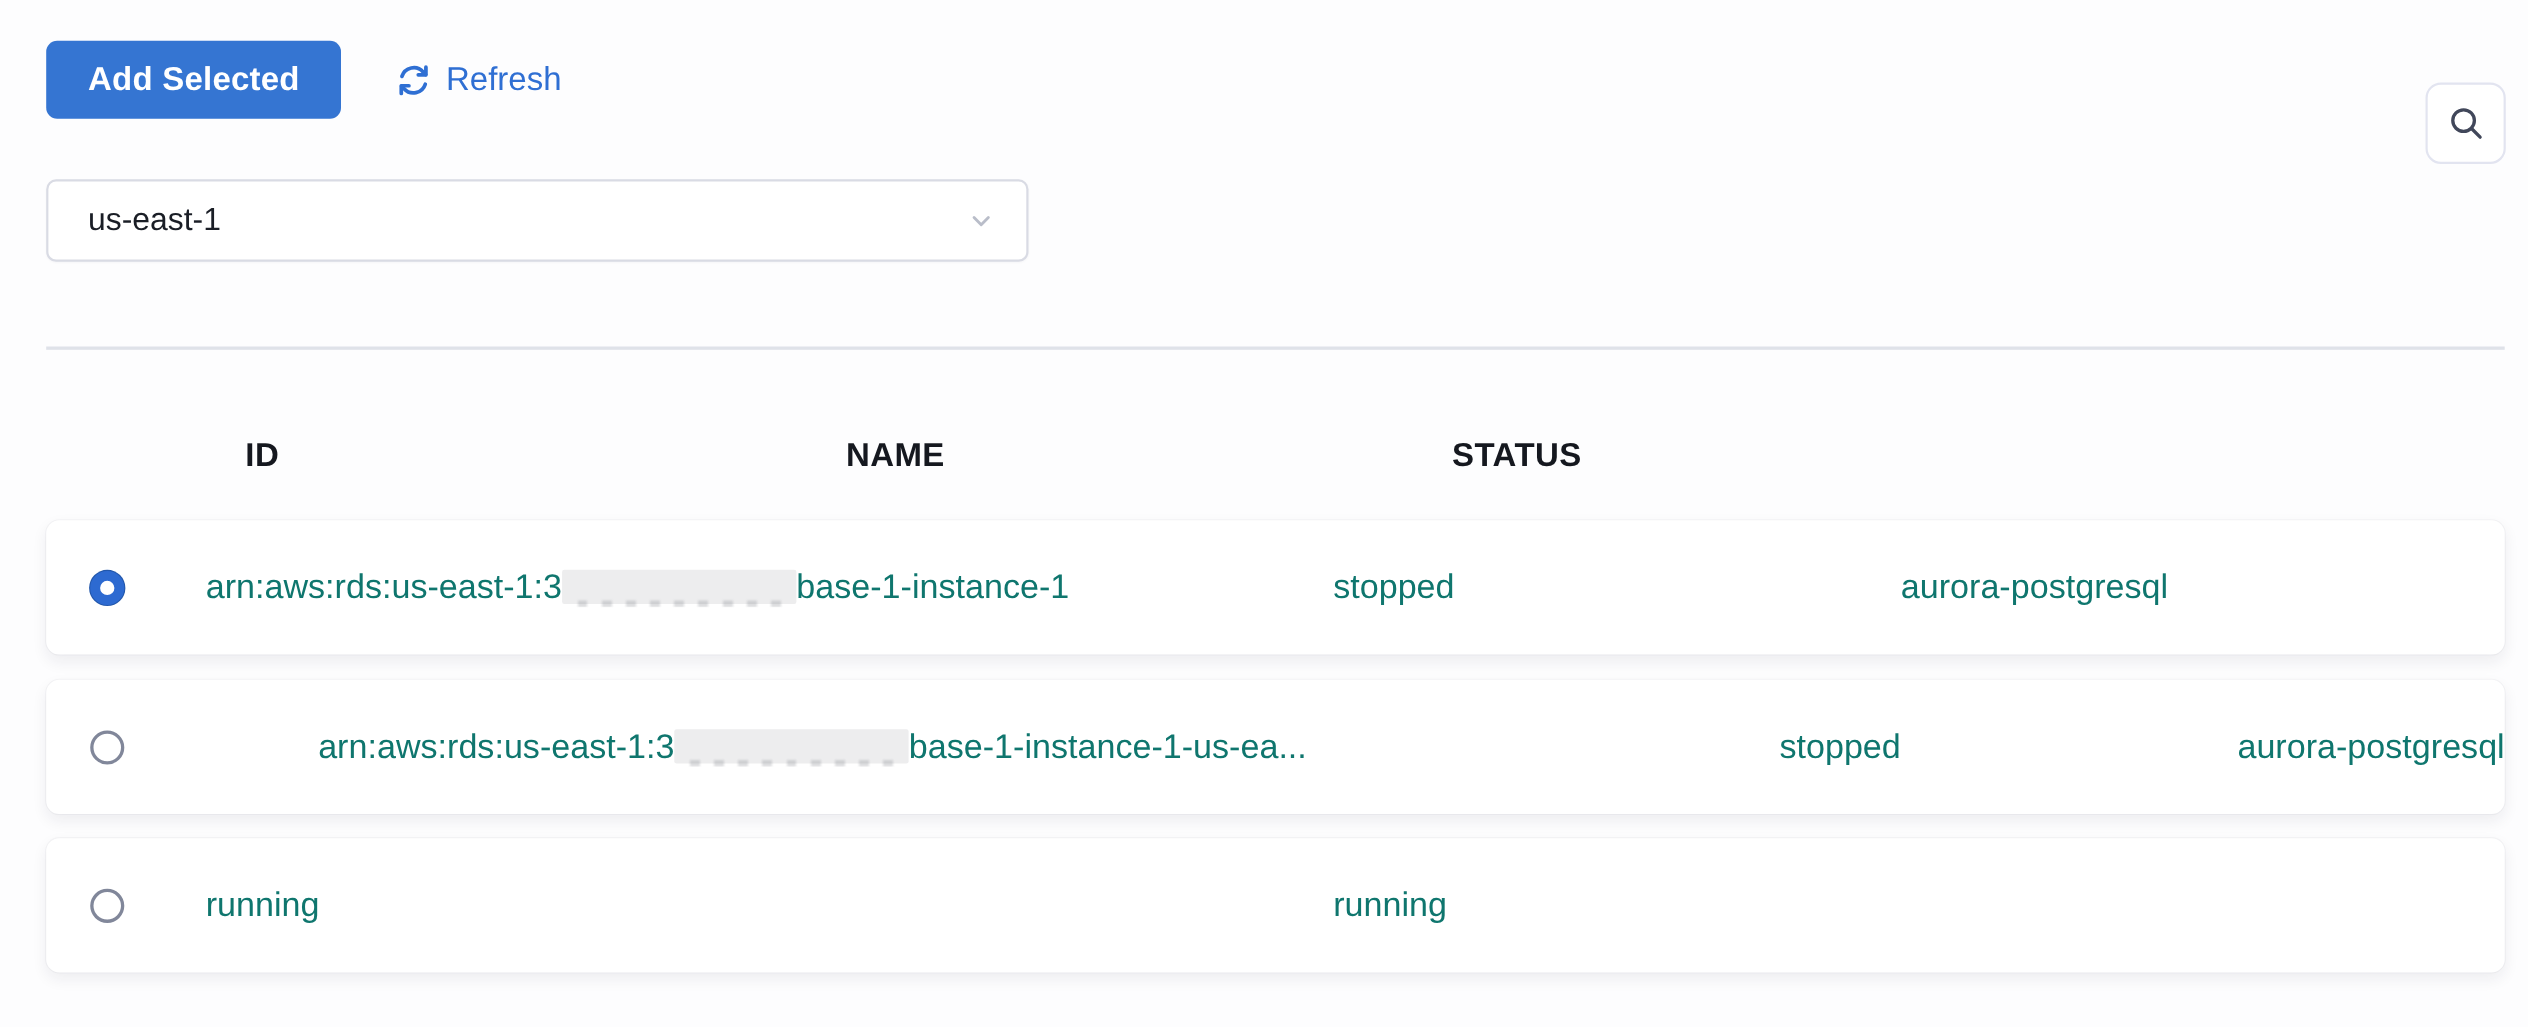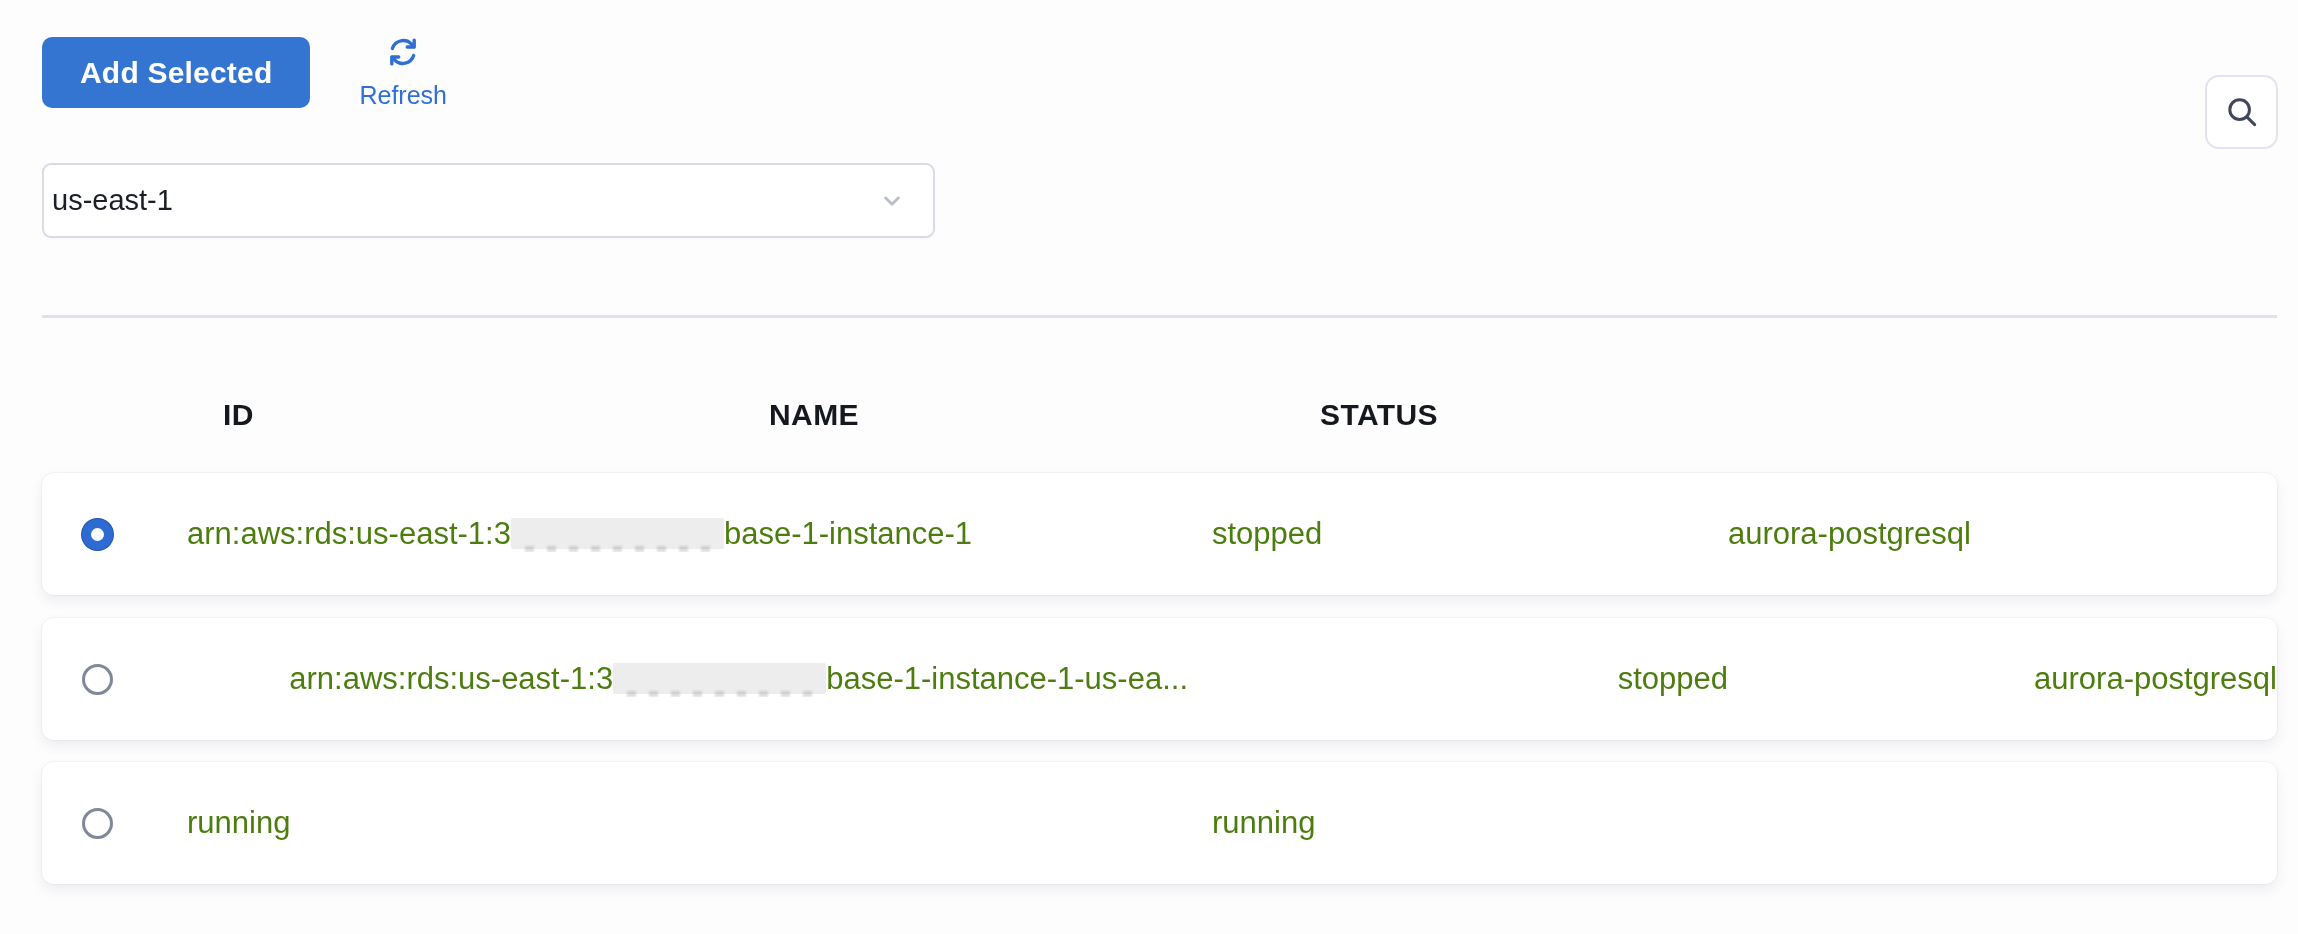--- a/index.html
+++ b/index.html
@@ -21,41 +21,41 @@
     height:71px; padding:0 38px;
     background:#3575d2; color:#ffffff;
     border:none; border-radius:10px;
     font-family:"Liberation Sans", sans-serif;
     font-size:30px; font-weight:bold;
     letter-spacing:.2px; cursor:pointer;text-align:right;
   }
   .refresh-btn {
     display:flex; align-items:center; gap:12px;
     margin-left:49px; cursor:pointer;
-    color:#2f6fd3; font-size:25px; font-weight:500;flex-direction:column;
+    color:#2f6fd3; font-size:30px; font-weight:500;
   }
   .refresh-btn svg { display:block; }
   .search-btn {
     position:absolute; top:38px; right:20px;
     width:73px; height:74px;
     background:#ffffff;
     border:2px solid #e2e4f0; border-radius:14px;
     display:flex; align-items:center; justify-content:center;
     cursor:pointer;
   }
 
   
   .select {
     position:relative;
     margin:55px 0 12px 42px;
     width:893px; height:75px;
     background:#ffffff;
     border:2px solid #d9dbe4; border-radius:9px;
     display:flex; align-items:center;
-    padding:0 28px 0 8px;
+    padding:0 28px 0 36px;
     font-size:29px; color:#1a1e26;
     cursor:pointer;
     box-shadow:0 1px 2px rgba(20,30,50,.03);
   }
   .select .chev { margin-left:auto; }
 
   
   .divider {
     margin:77px 0 0 42px;
     width:2235px; height:3px;
@@ -75,21 +75,21 @@
   }
   .row {
     margin-left:42px;
     width:2235px; height:122px;
     background:#ffffff;
     border-radius:12px;
     box-shadow:0 0 0 1px rgba(25,35,55,.035), 0 6px 14px rgba(25,35,55,.07);
     display:grid;
     grid-template-columns:145px 1025px 516px 1fr;
     align-items:center;
-    font-size:31px; color:#4d7c0f;
+    font-size:31px; color:#0f766e;
     cursor:pointer;
   }
   .row-1 { margin-top:43px; }
   .row-2 { margin-top:23px;text-align:right; }
   .row-3 { margin-top:22px; }
 
   .radio-cell { display:flex; align-items:center; padding-left:40px; }
   .radio {
     width:31px; height:31px; border-radius:50%;
     background:#ffffff; flex:0 0 auto;

